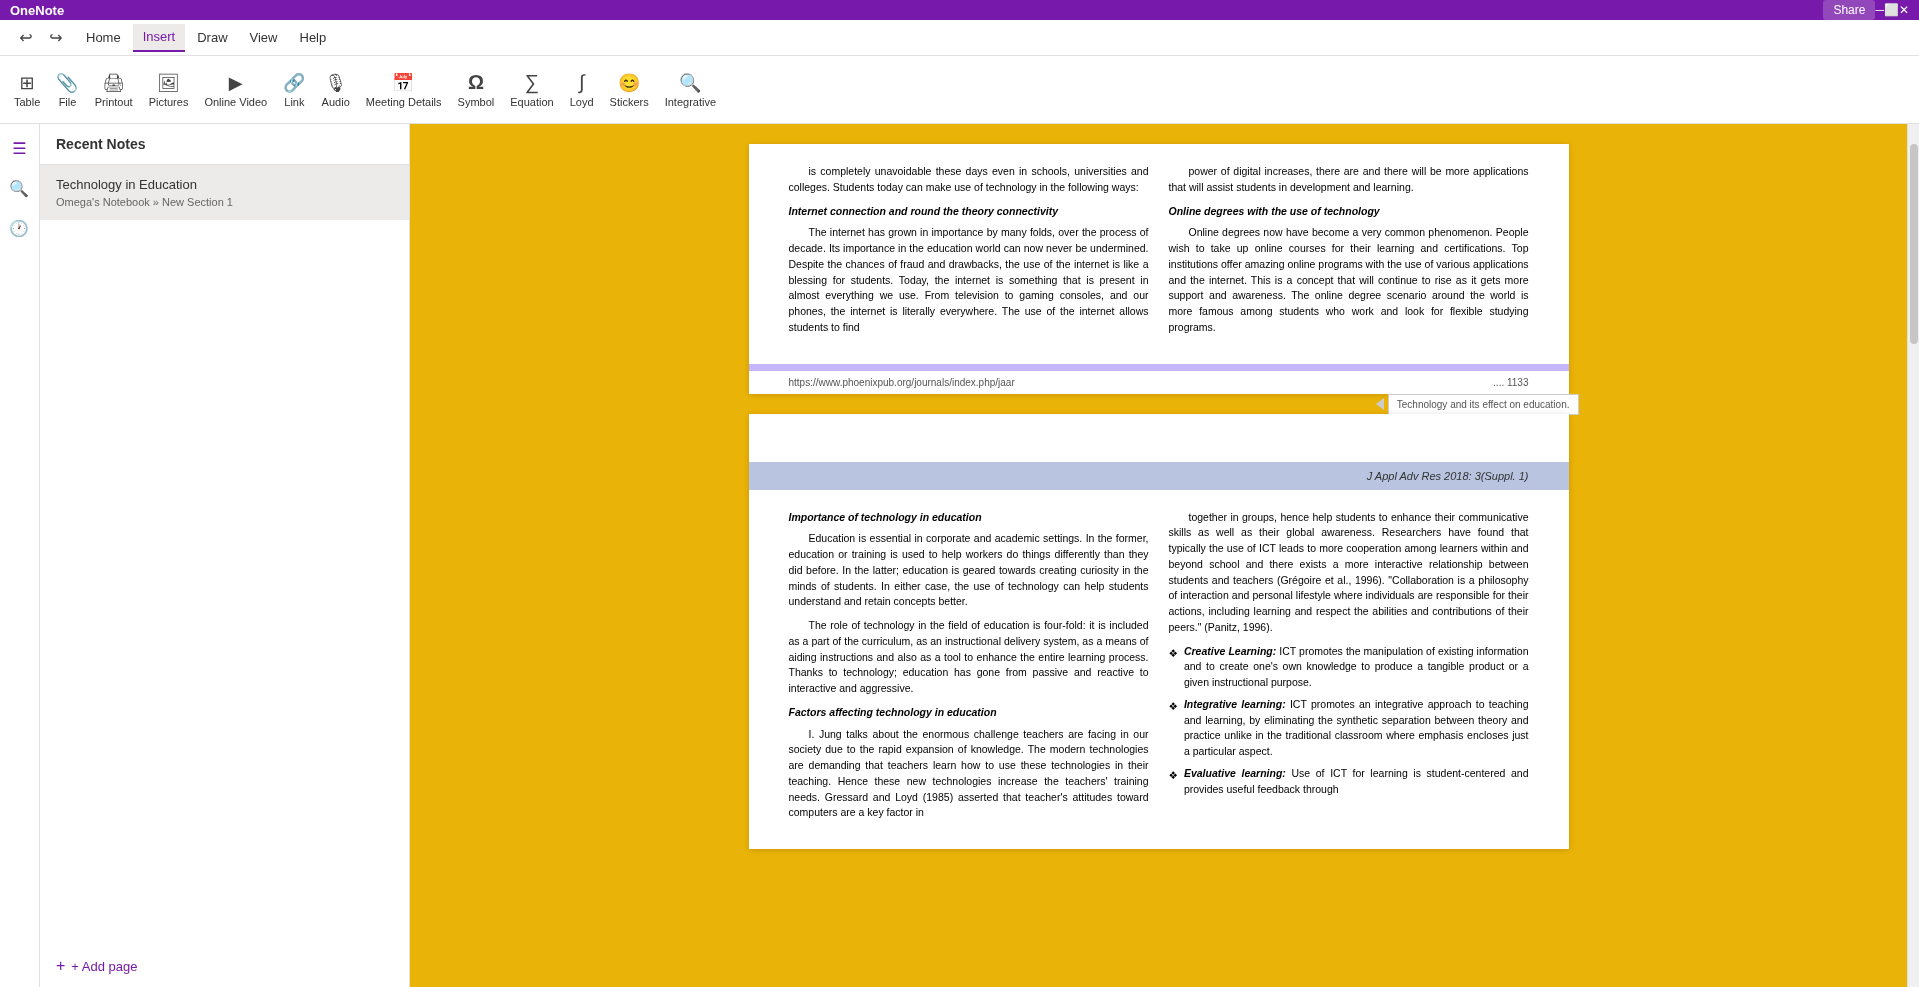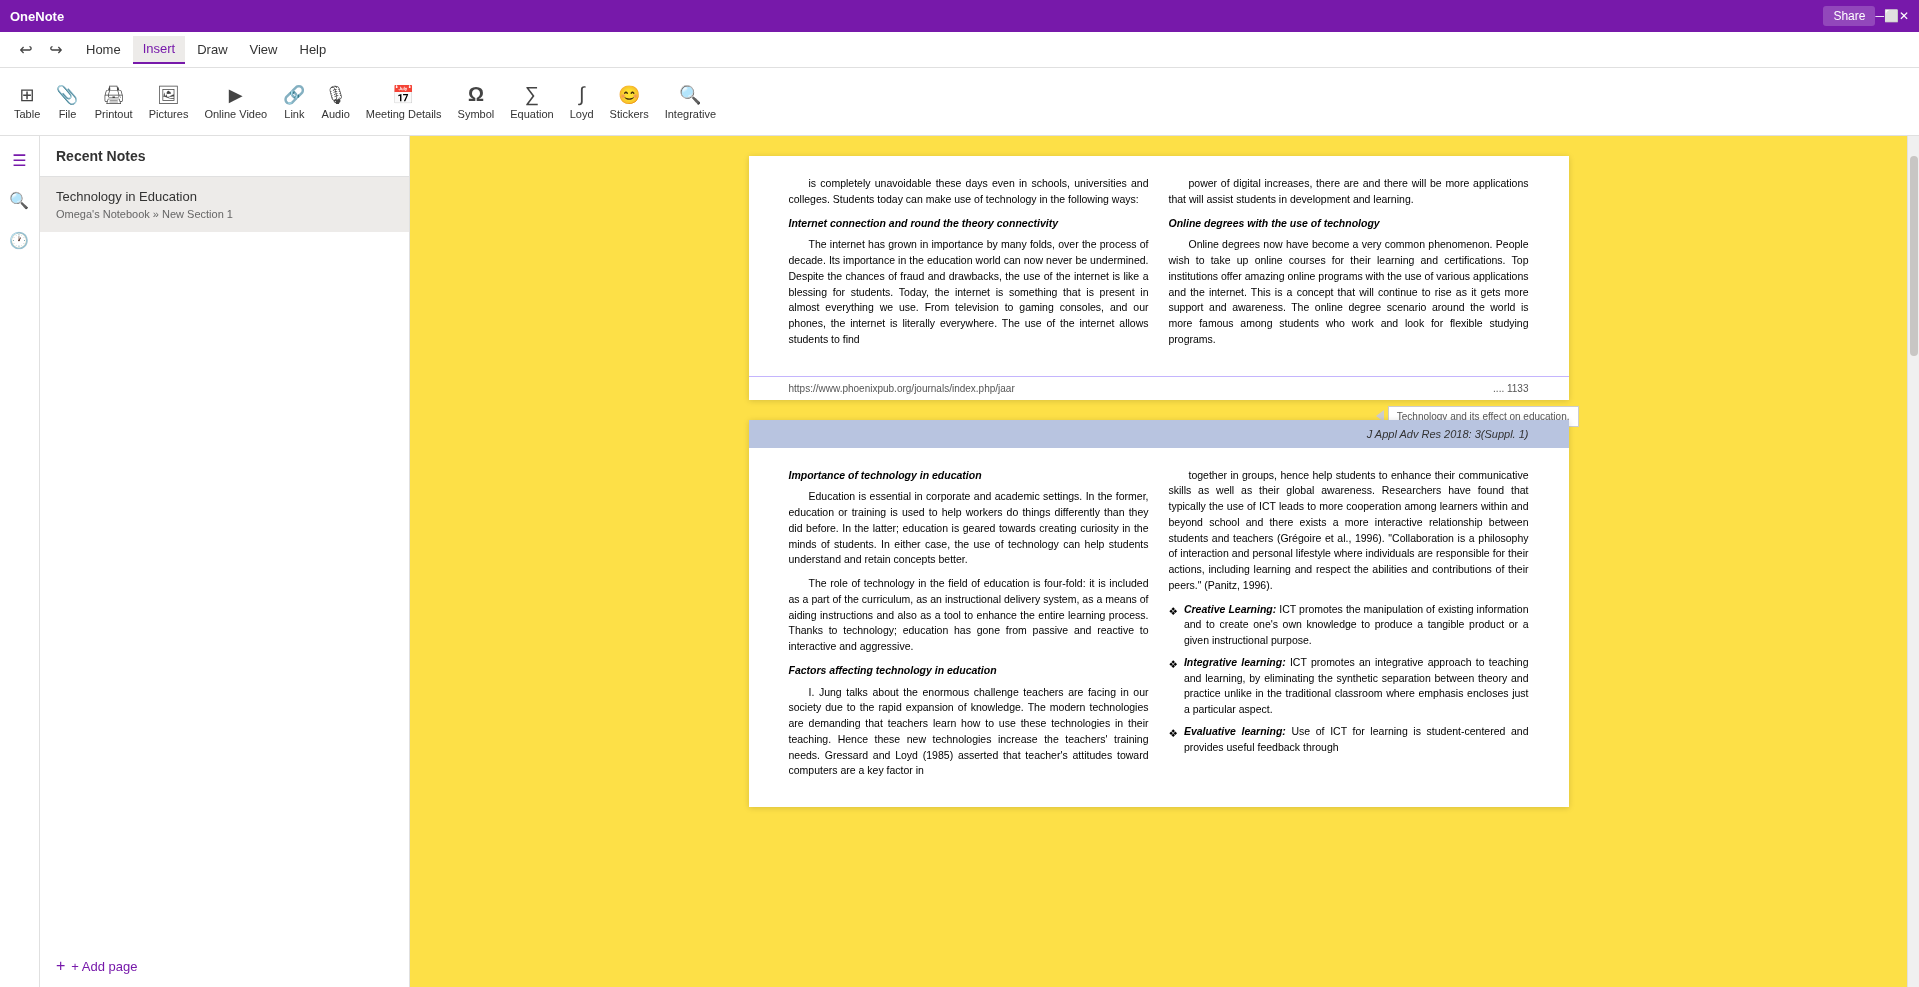--- a/index.html
+++ b/index.html
@@ -2,21 +2,21 @@
 <html><head>
   <meta charset="utf-8">
   <style>
     * { margin: 0; padding: 0; box-sizing: border-box; }
     body { font-family: 'Segoe UI', sans-serif; background: #f3f2f1; width: 1919px; height: 987px; overflow: hidden; display: flex; flex-direction: column; }
 
     
     .title-bar {
       background: #7719aa;
       color: white;
-      height: 32px;
+      height: 20px;
       display: flex;
       align-items: center;
       padding: 0 10px;
       font-size: 12px;
       justify-content: space-between;
     }
     .title-bar-left { display: flex; gap: 8px; align-items: center; }
     .title-bar-icons { display: flex; gap: 0; align-items: center; }
 
     
@@ -113,21 +113,21 @@
       padding: 12px 16px;
       cursor: pointer;
       background: #edebe9;
     }
     .note-title { font-size: 13px; color: #333; font-weight: 500; margin-bottom: 4px; }
     .note-subtitle { font-size: 11px; color: #666; }
 
     
     .content-area {
       flex: 1;
-      background: #fde047;
+      background: #eab308;
       overflow-y: auto;
       display: flex;
       flex-direction: column;
       align-items: center;
       padding: 20px;
       gap: 20px;
     }
 
     
     .page {
@@ -144,21 +144,21 @@
       grid-template-columns: 1fr 1fr;
       gap: 20px;
       padding: 20px 40px;
       font-size: 10.5px;
       line-height: 1.5;
       color: #000;
     }
     .doc-content p { text-align: justify; margin-bottom: 8px; text-indent: 20px; }
     .doc-content .section-title { font-style: italic; font-weight: bold; margin-bottom: 6px; text-indent: 0; }
     .doc-footer {
-      border-top: 1px solid #c4b5fd;
+      border-top: 7px solid #c4b5fd;
       padding: 6px 40px;
       display: flex;
       justify-content: space-between;
       align-items: center;
       font-size: 10px;
       color: #555;
     }
     .doc-footer-url { color: #555; }
     .doc-footer-right { display: flex; gap: 20px; align-items: center; }
 
@@ -187,20 +187,21 @@
     }
 
     
     .page2-header {
       background: #b8c4e0;
       padding: 8px 40px;
       text-align: right;
       font-size: 11px;
       color: #333;
       font-style: italic;
+      margin-top: 48px;
     }
 
     
     .bullet-list {
       list-style: none;
       margin: 6px 0;
     }
     .bullet-list li {
       display: flex;
       gap: 6px;

